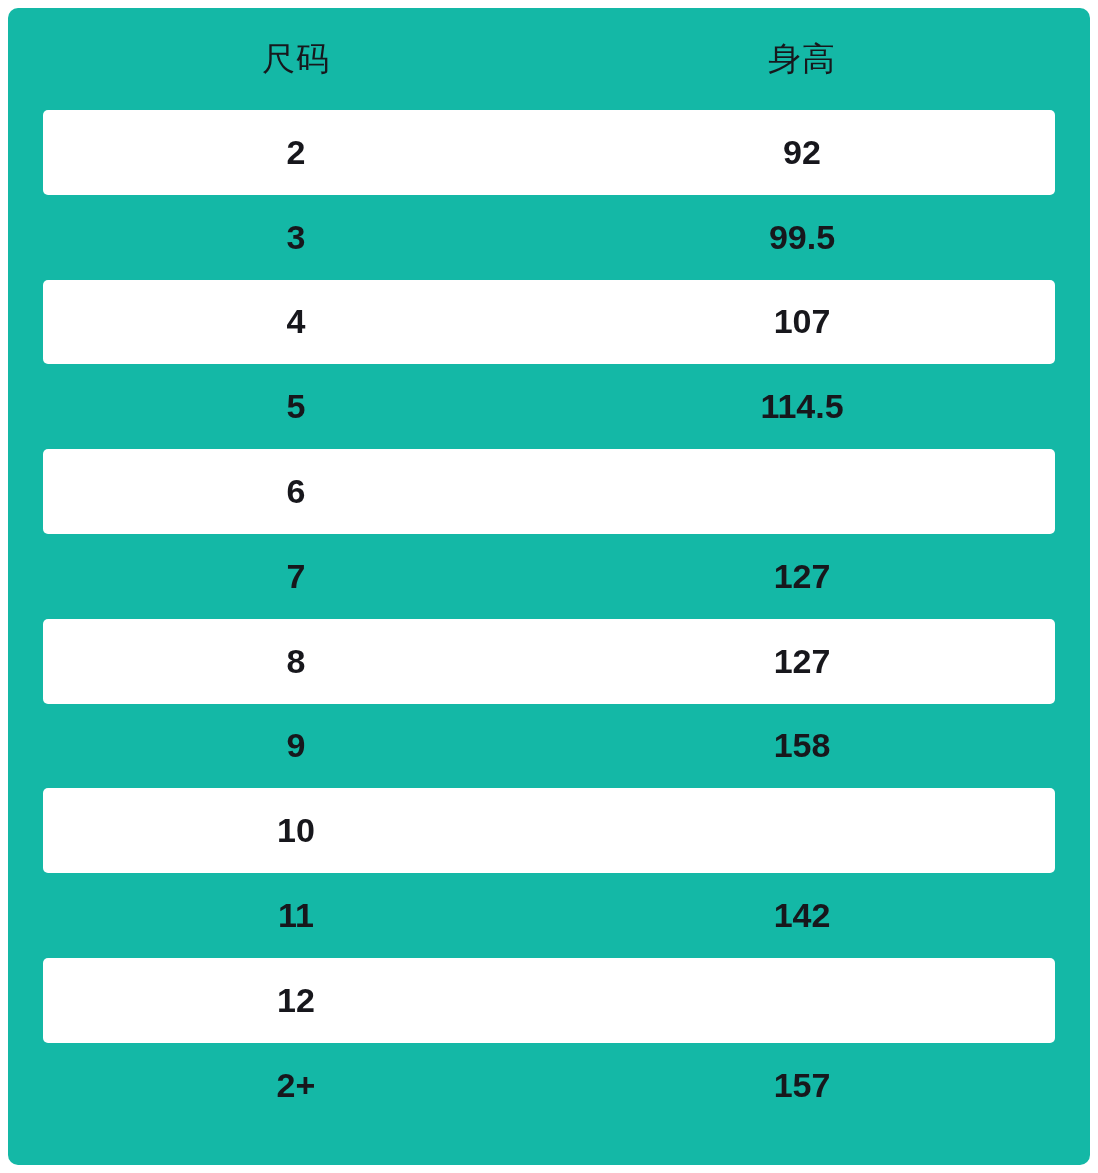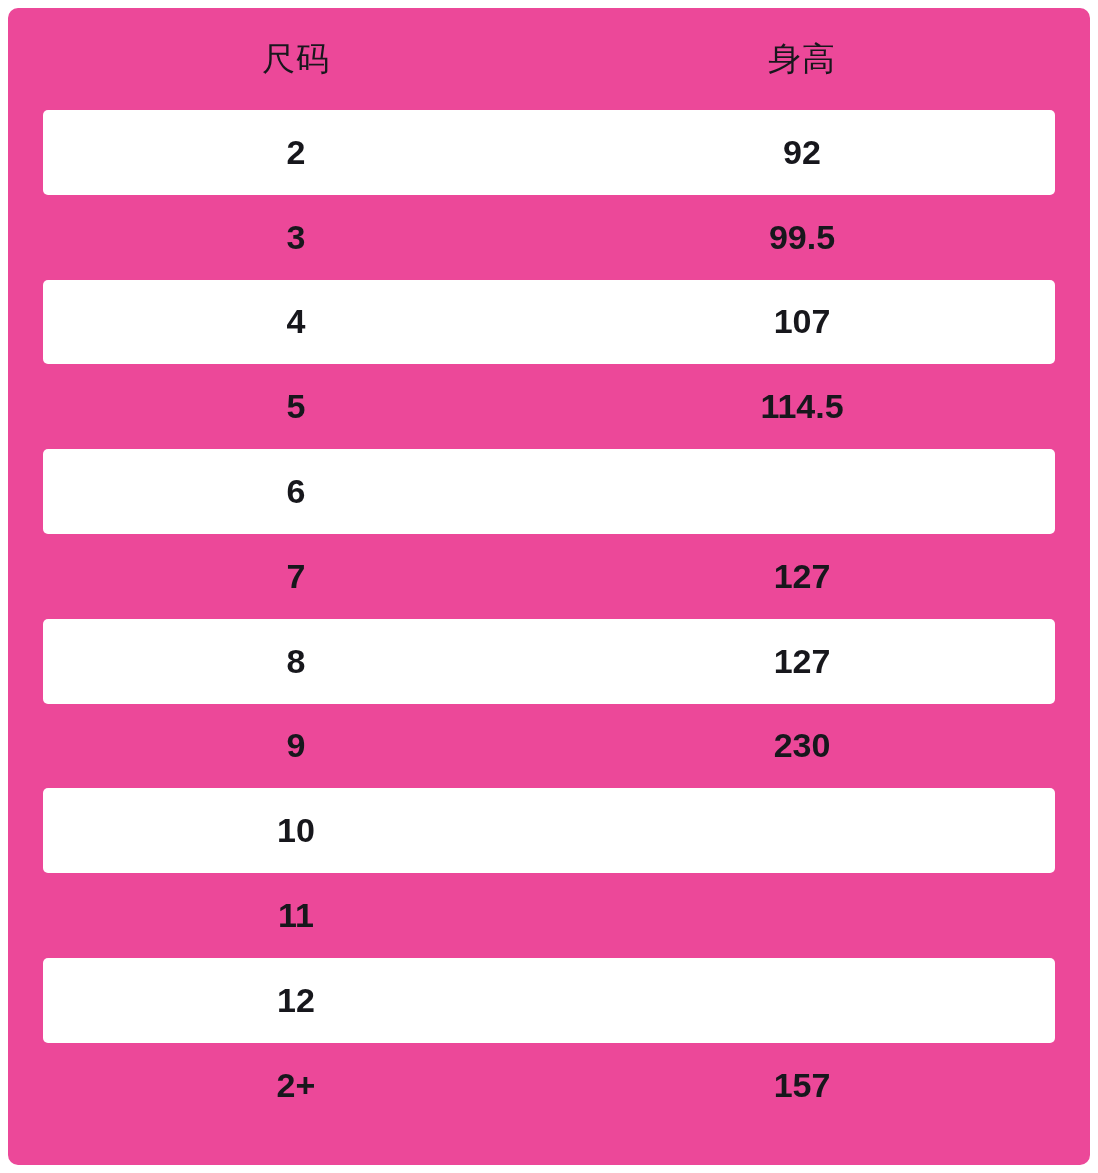--- a/index.html
+++ b/index.html
@@ -9,21 +9,21 @@
     width: 1098px;
     height: 1173px;
     font-family: "Liberation Sans", sans-serif;
   }
   .panel {
     position: absolute;
     left: 8px;
     top: 8px;
     width: 1082px;
     height: 1157px;
-    background: #ec4899;
+    background: #14b8a6;
     border-radius: 10px;
     overflow: hidden;
   }
   .header-row {
     height: 102px;
     display: grid;
     grid-template-columns: 1fr 1fr;
     align-items: center;
     padding: 0 35px;
   }
@@ -95,29 +95,30 @@
       <div class="cell">127</div>
     </div>
 
     <div class="row alt">
       <div class="cell">8</div>
       <div class="cell">127</div>
     </div>
 
     <div class="row">
       <div class="cell">9</div>
-      <div class="cell">230</div>
+      <div class="cell">158</div>
     </div>
 
     <div class="row alt">
       <div class="cell">10</div>
     </div>
 
     <div class="row">
       <div class="cell">11</div>
+      <div class="cell">142</div>
     </div>
 
     <div class="row alt">
       <div class="cell">12</div>
     </div>
 
     <div class="row">
       <div class="cell">2+</div>
       <div class="cell">157</div>
     </div>

